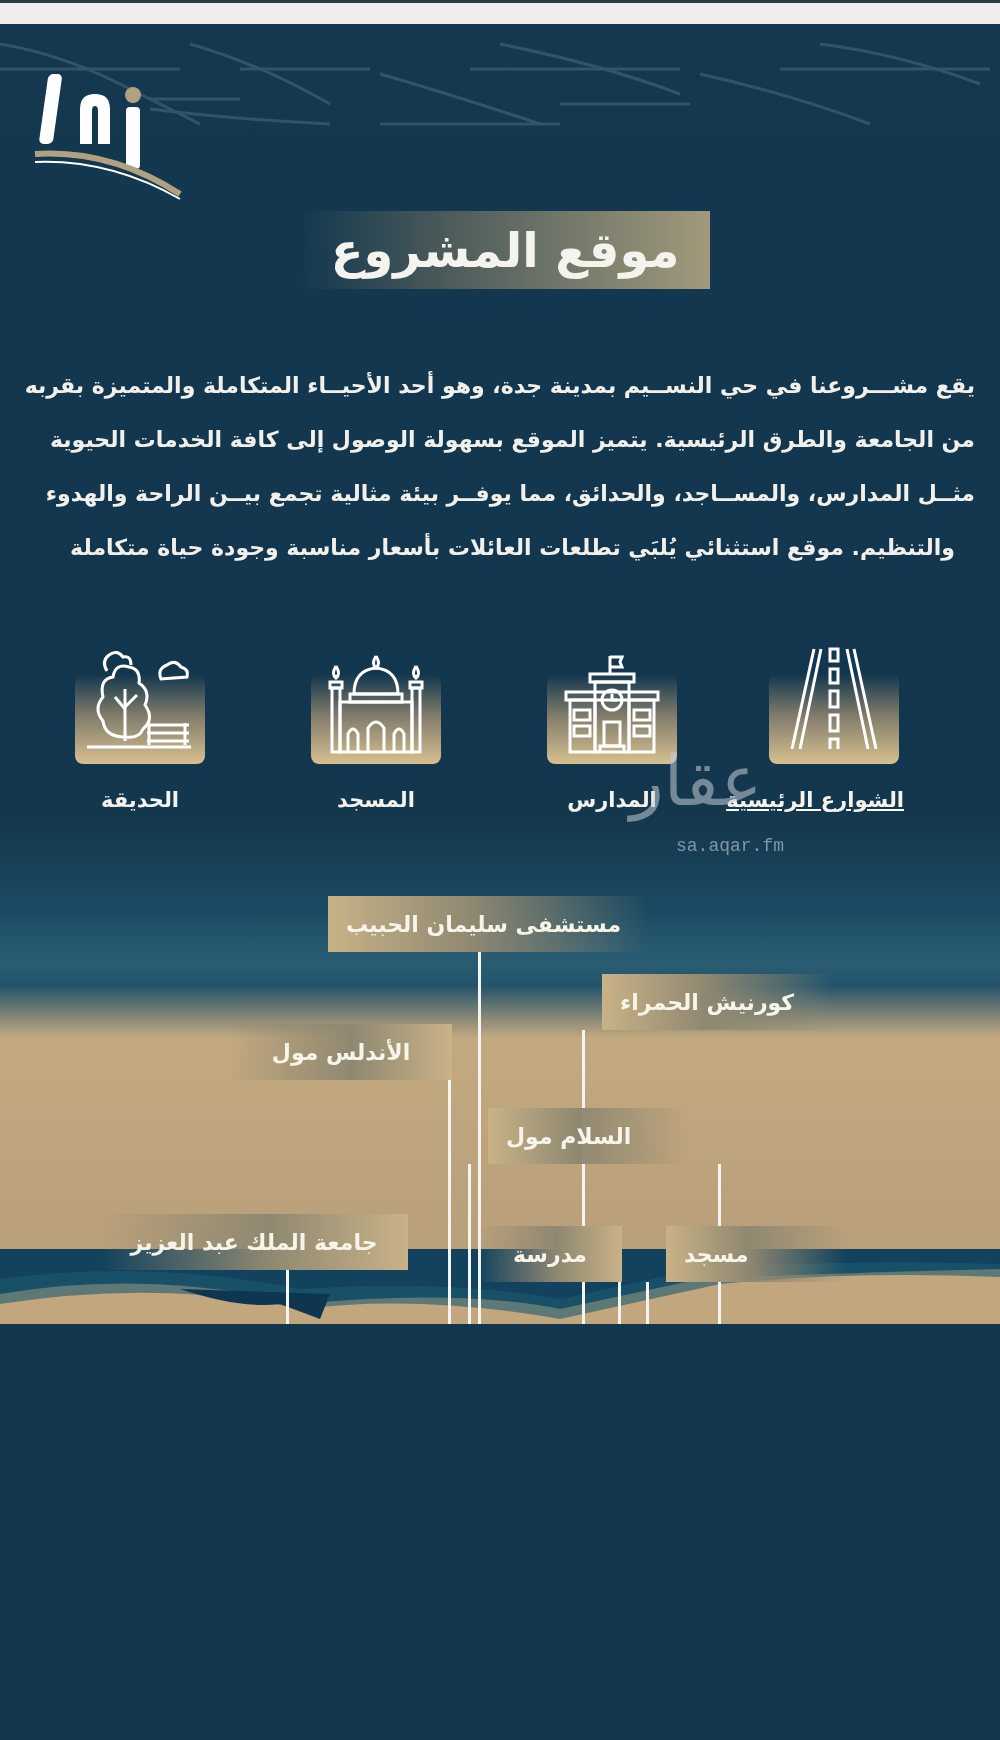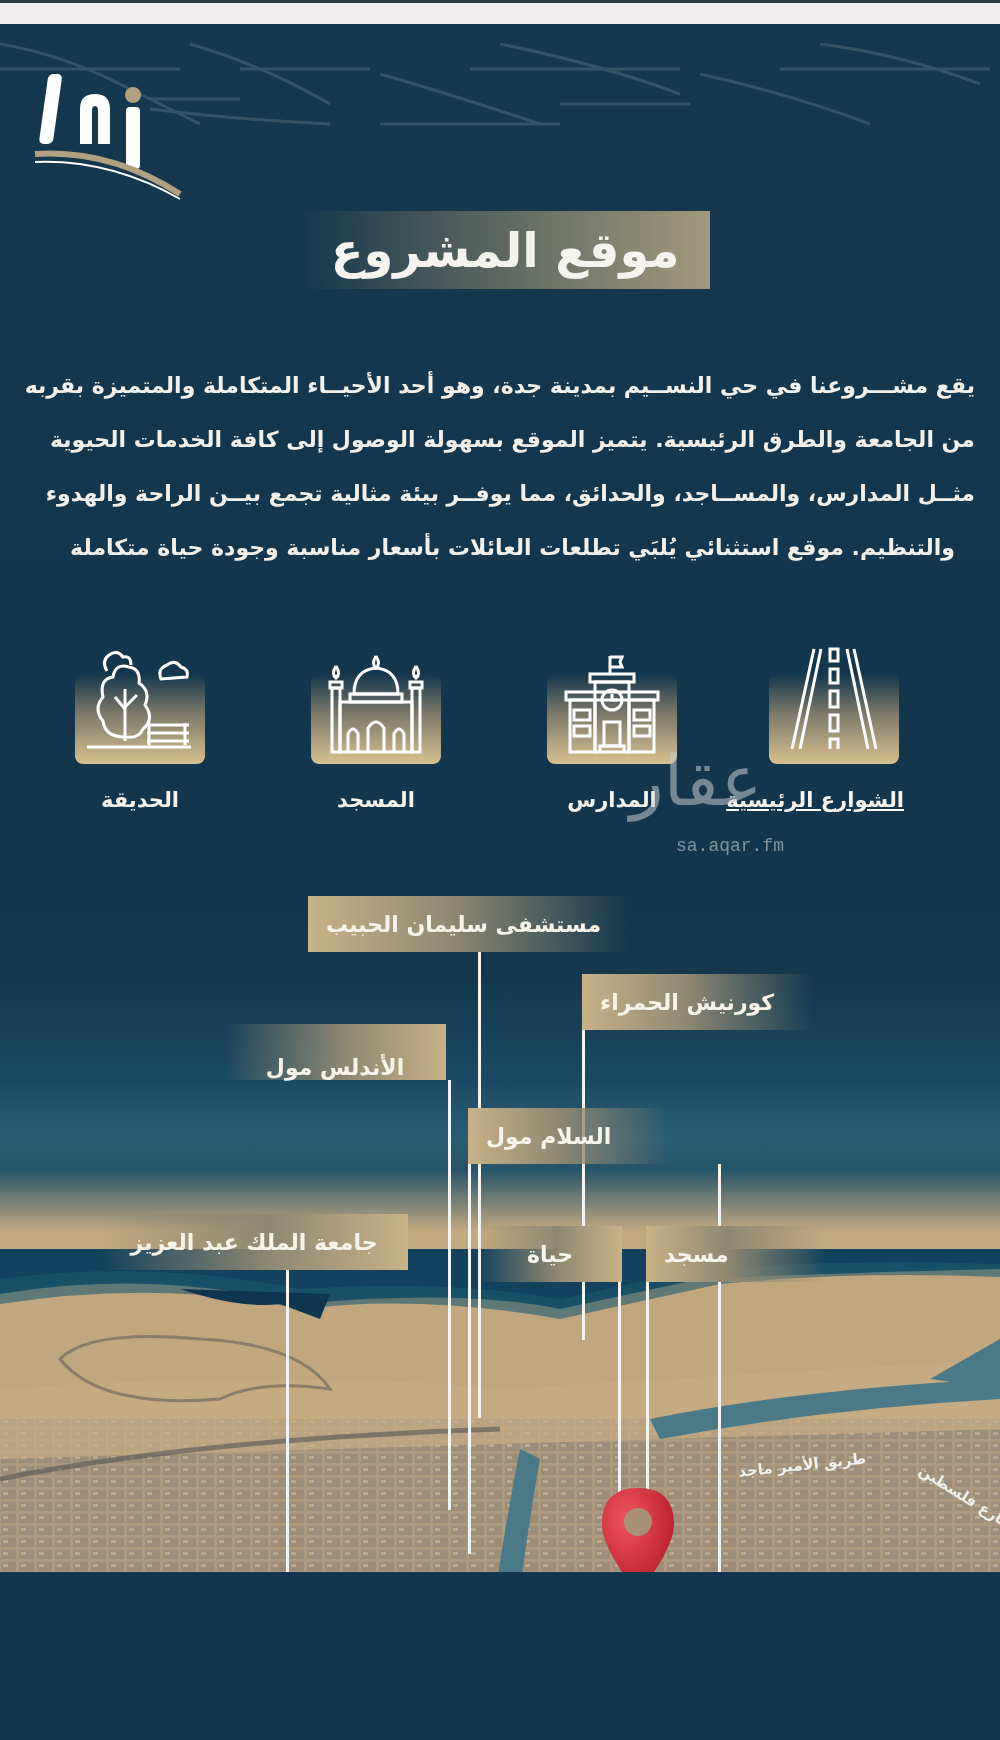--- a/index.html
+++ b/index.html
@@ -1,21 +1,21 @@
 <!DOCTYPE html>
 <html lang="ar"><head>
 <meta charset="utf-8">
 <style>
   * { box-sizing: border-box; margin: 0; padding: 0; }
   html, body { width: 1000px; height: 1740px; overflow: hidden; background: #12364d; }
   body { font-family: "DejaVu Sans", sans-serif; position: relative; color: #fff; }
 
   .topbar { position: absolute; left: 0; top: 0; width: 1000px; height: 24px; background: #efedee; border-top: 3px solid #2d3a44; }
 
-  .poster { position: absolute; left: 0; top: 24px; width: 1000px; height: 1548px;
+  .poster { position: absolute; left: 0; top: 24px; width: 1000px; height: 1300px;
     background: linear-gradient(180deg, #13384f 0%, #12364d 55%, #14394f 62%, #1a4a63 68%, #2a5d73 72%, #25546a 74%, #c3a97f 78%, #b59c78 100%); overflow: hidden; }
 
   .waves { position: absolute; left: 0; top: 0; width: 1000px; height: 130px; }
 
   .logo { position: absolute; left: 30px; top: 25px; width: 160px; height: 160px; }
 
   .title-box { position: absolute; left: 300px; top: 187px; width: 410px; height: 78px;
     background: linear-gradient(90deg, rgba(18,54,77,0) 0%, rgba(120,118,100,0.55) 35%, #a29a7c 100%);
     display: flex; align-items: center; justify-content: center; }
   .title-text { font-size: 48px; font-weight: bold; color: #f5f3ee; direction: rtl; letter-spacing: 1px; }
@@ -32,21 +32,21 @@
   .feature .label { margin-top: 24px; font-size: 21px; font-weight: bold; color: #f5f3ee; direction: rtl; white-space: nowrap; }
 
   .watermark { position: absolute; left: 630px; top: 730px; width: 160px; height: 100px; opacity: 0.55; }
   .wm-arabic { position: absolute; left: 0; top: -14px; font-size: 70px; color: #c5ccd2; font-family: "DejaVu Sans", sans-serif; direction: rtl; }
   .wm-url { position: absolute; left: 38px; top: 82px; font-size: 18px; color: #d9dfe3; font-family: Liberation Mono, monospace; margin-left: 8px; }
 
   .map-photo { position: absolute; left: 0; top: 1225px; width: 1000px; height: 515px; }
 
   .callout { position: absolute; height: 56px; display: flex; align-items: center; padding: 0 18px;
     color: #f7f4ea; font-size: 22px; font-weight: bold; direction: rtl; white-space: nowrap; }
-  .callout.lr { background: linear-gradient(90deg, #c9b287 0%, #8f8871 45%, rgba(18,54,77,0) 100%); justify-content: flex-end; }
+  .callout.lr { background: linear-gradient(90deg, #c9b287 0%, #8f8871 45%, rgba(18,54,77,0) 100%); justify-content: flex-end; margin-left: 20px; }
   .callout.rl { background: linear-gradient(270deg, #c9b287 0%, #8f8871 45%, rgba(18,54,77,0) 100%); justify-content: flex-start; }
   .leader { position: absolute; width: 3px; background: #f4f4f2; }
 
   .pin { position: absolute; left: 598px; top: 1462px; width: 80px; height: 110px; }
 
   .road-label { position: absolute; font-size: 15px; color: #f1f1ee; font-weight: bold; direction: rtl; white-space: nowrap; }
 </style>
 </head>
 <body>
 
@@ -210,39 +210,39 @@
   <div class="callout lr" style="left:308px; top:872px; width:320px;">
     <span>مستشفى سليمان الحبيب</span>
   </div>
   <div class="leader" style="left:478px; top:928px; height:466px;"></div>
 
   <div class="callout lr" style="left:582px; top:950px; width:230px;">
     <span>كورنيش الحمراء</span>
   </div>
   <div class="leader" style="left:582px; top:1006px; height:310px;"></div>
 
-  <div class="callout rl" style="left:224px; top:1000px; width:222px; justify-content:center;align-items:flex-end;">
+  <div class="callout rl" style="left:230px; top:1000px; width:222px; justify-content:center;">
     <span>الأندلس مول</span>
   </div>
   <div class="leader" style="left:448px; top:1056px; height:430px;"></div>
 
   <div class="callout lr" style="left:468px; top:1084px; width:200px;">
     <span>السلام مول</span>
   </div>
   <div class="leader" style="left:468px; top:1140px; height:390px;"></div>
 
   <div class="leader" style="left:718px; top:1140px; height:480px;"></div>
 
   <div class="callout rl" style="left:100px; top:1190px; width:308px; justify-content:center;">
     <span>جامعة الملك عبد العزيز</span>
   </div>
   <div class="leader" style="left:286px; top:1246px; height:324px;"></div>
 
   <div class="callout rl" style="left:478px; top:1202px; width:144px; justify-content:center;">
-    <span>حياة</span>
+    <span>مدرسة</span>
   </div>
   <div class="leader" style="left:618px; top:1258px; height:210px;"></div>
 
   <div class="callout lr" style="left:646px; top:1202px; width:180px;">
     <span>مسجد</span>
   </div>
   <div class="leader" style="left:646px; top:1258px; height:208px;"></div>
 
   <svg class="pin" viewBox="0 0 80 110">
     <defs>

